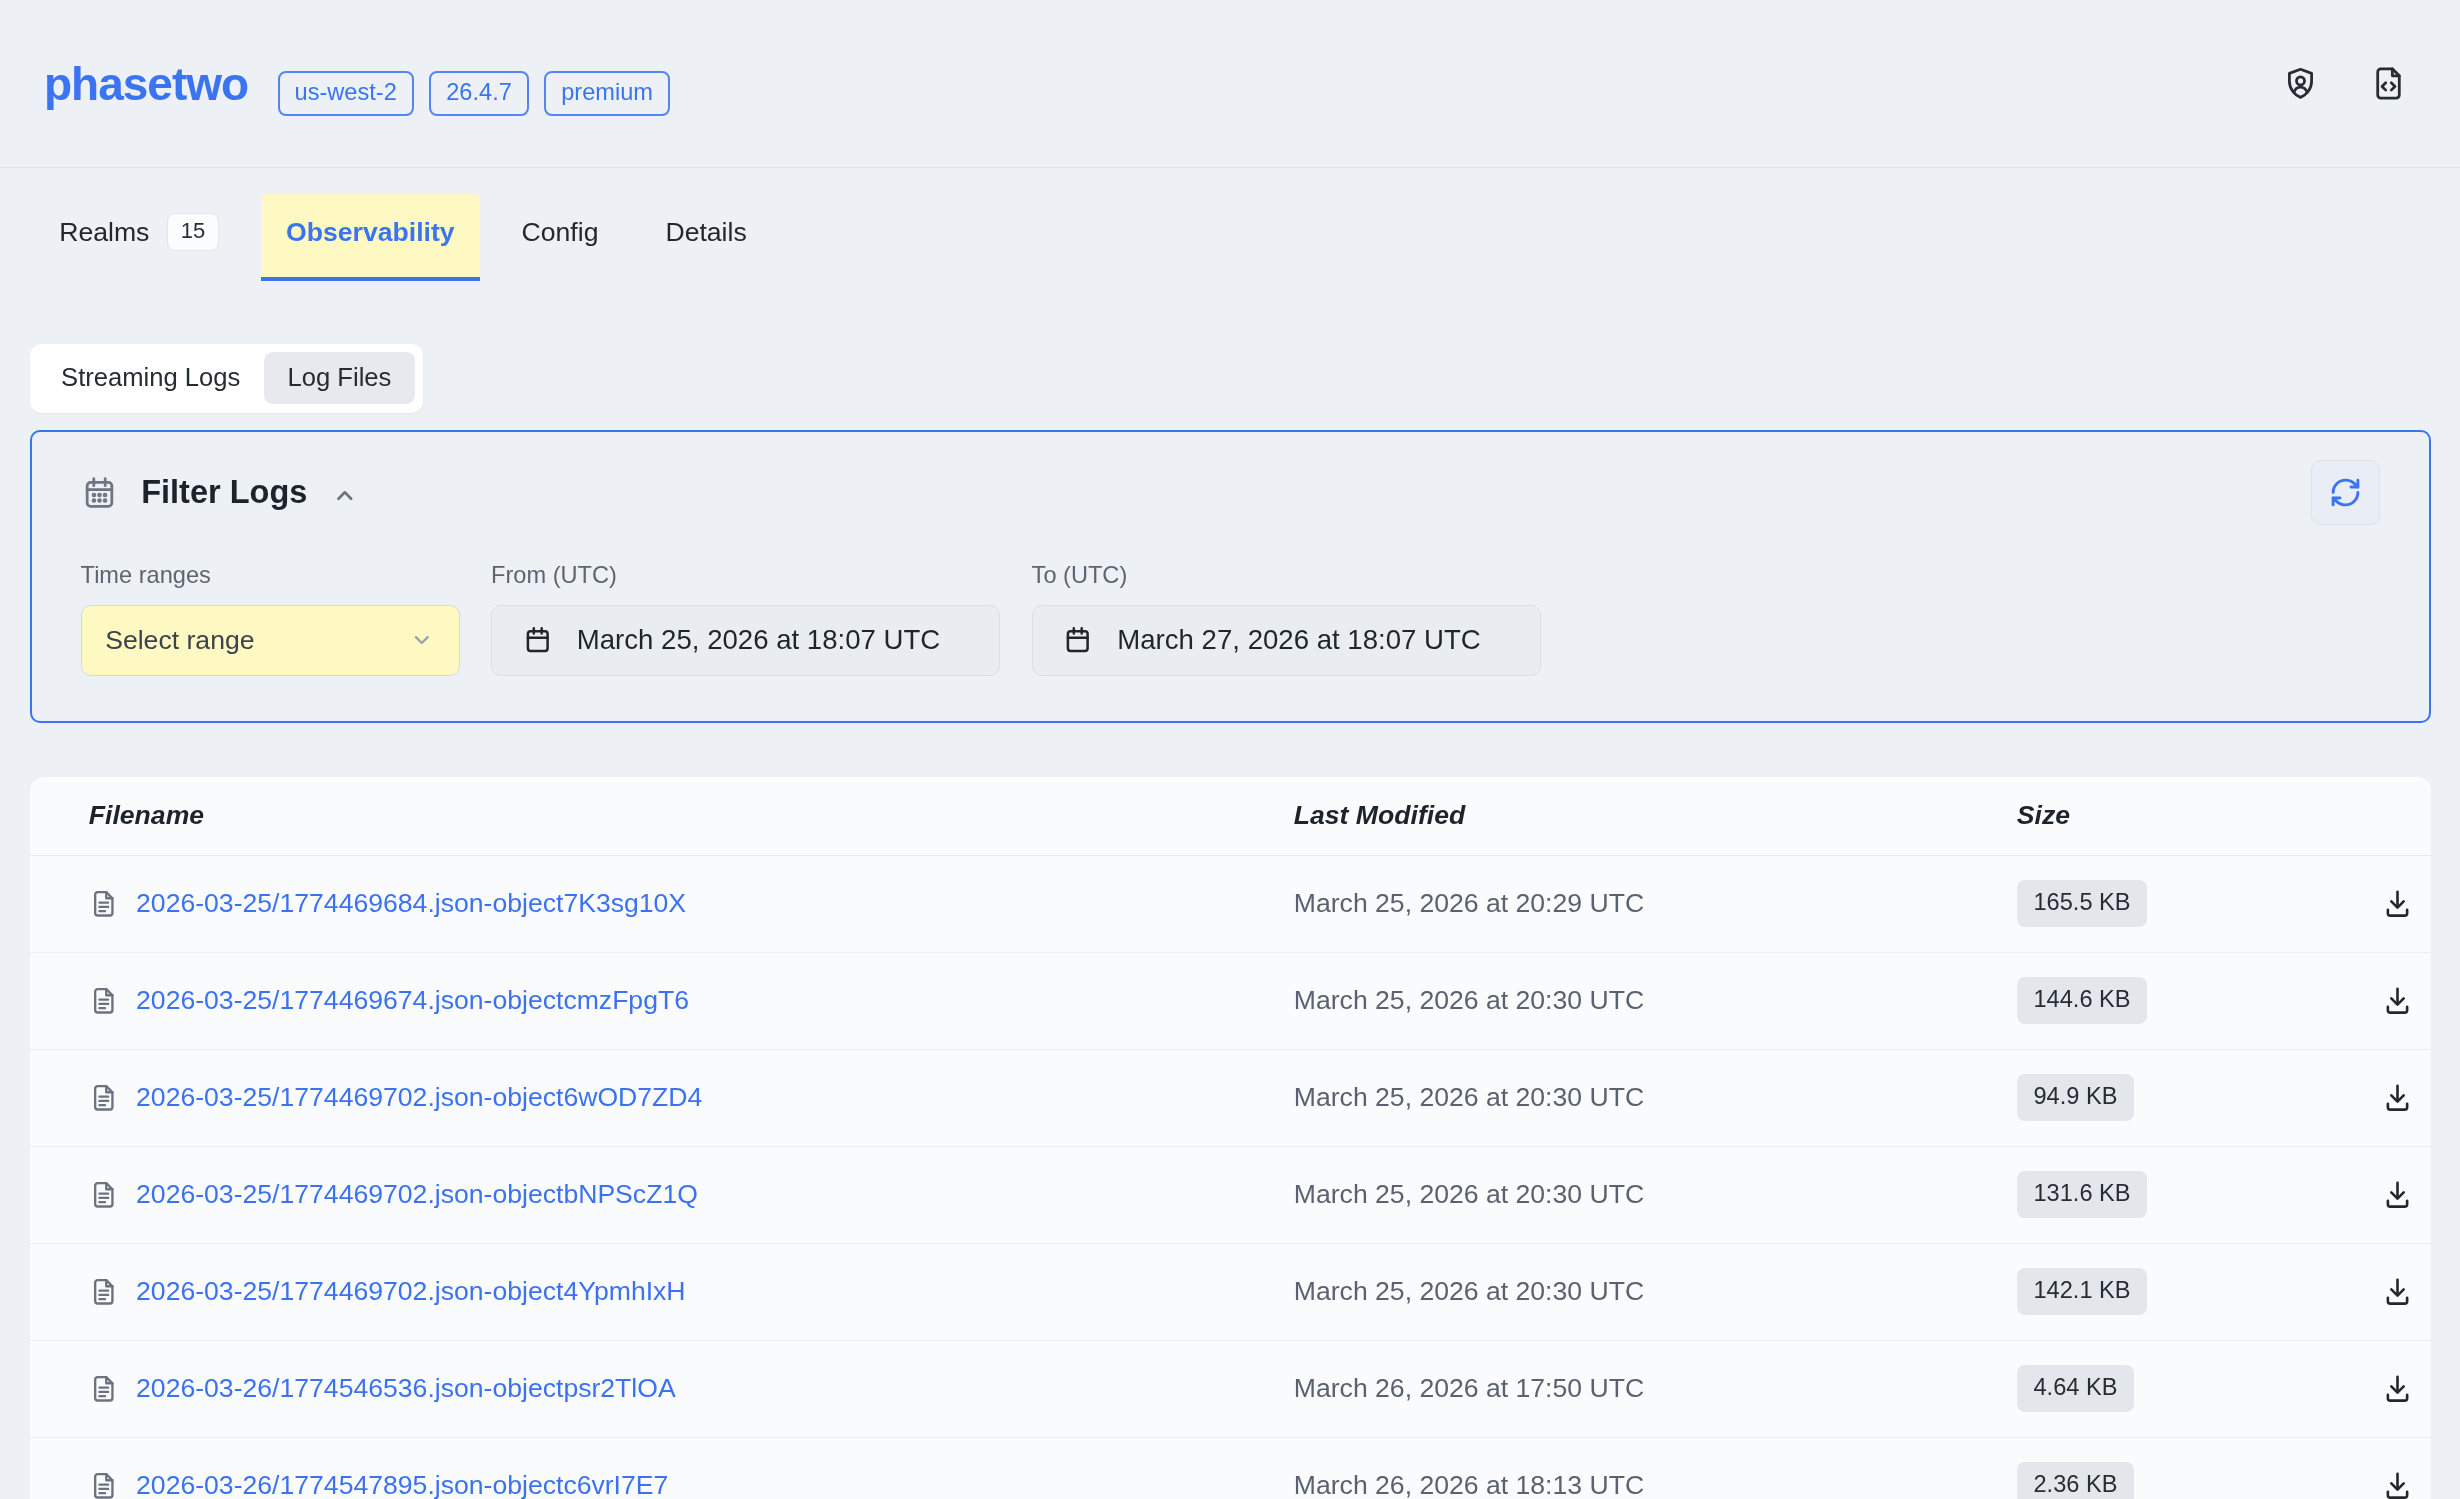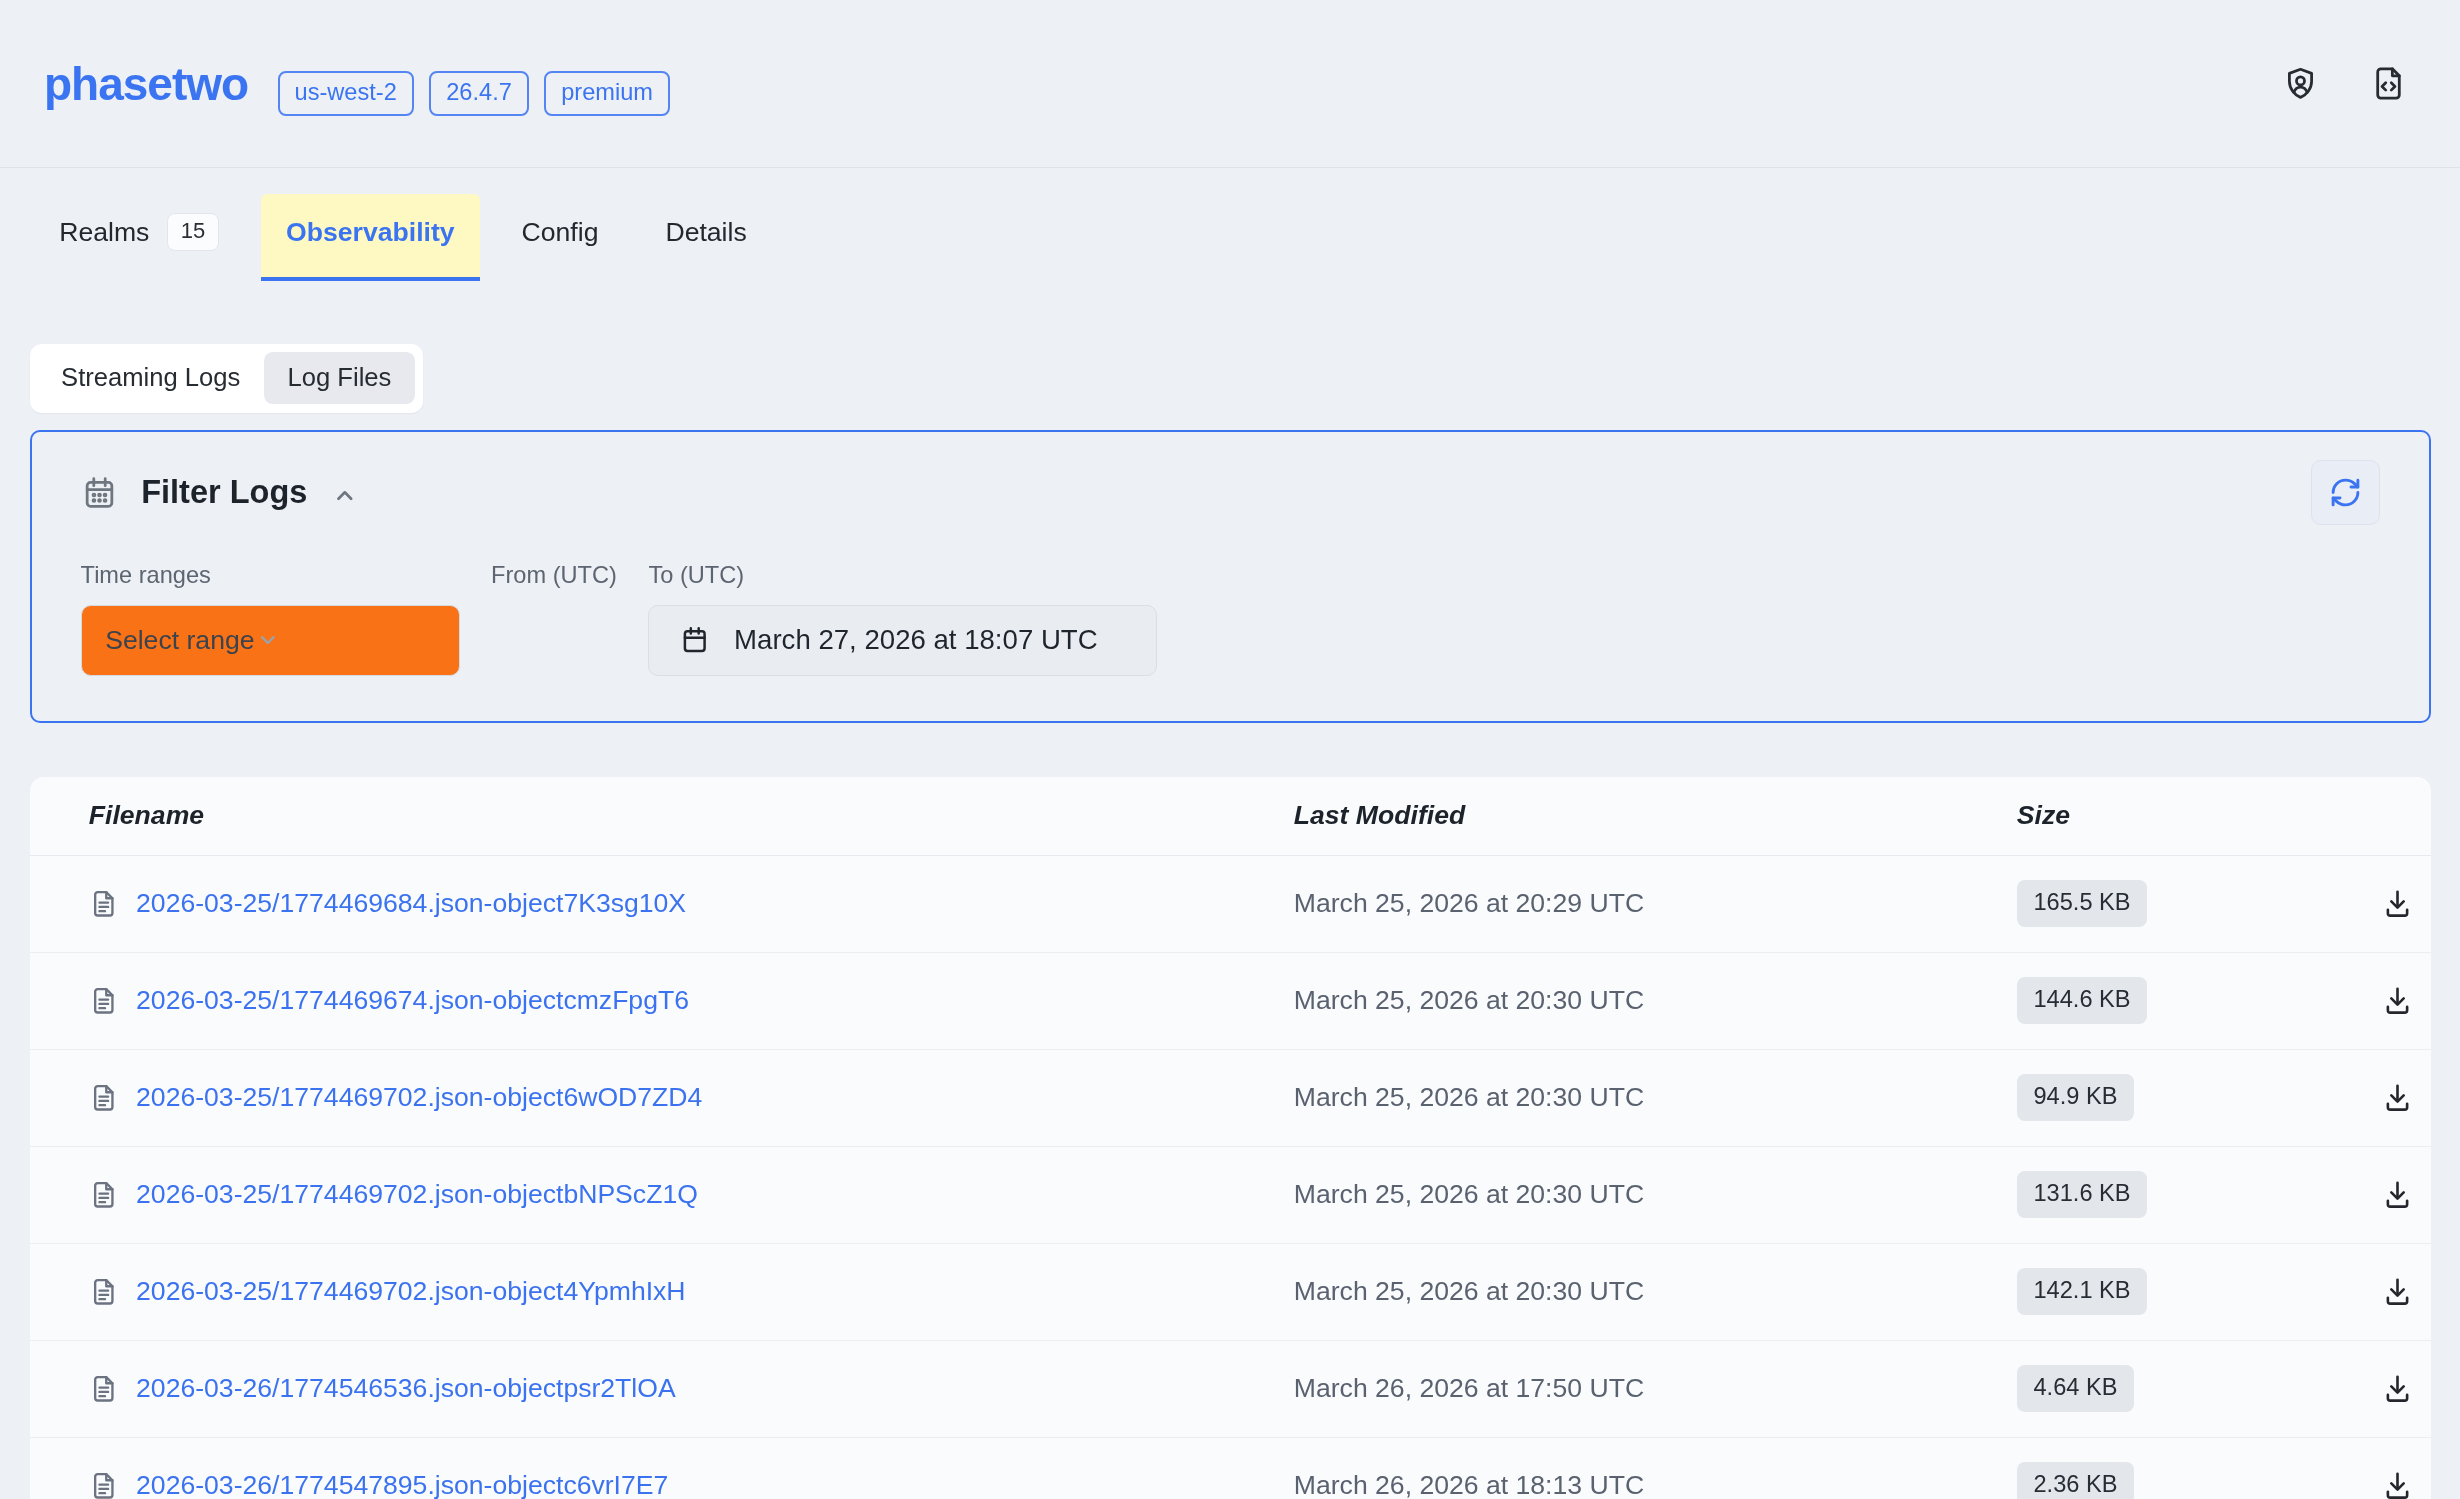--- a/index.html
+++ b/index.html
@@ -66,22 +66,22 @@
   .chev-up svg { width:27.6px; height:27.6px; }
   .refresh-btn {
     margin-left:auto; width:69px; height:65px; background:#e9edf5;
     border:1px solid #dde3ec; border-radius:9.9px; color:#3b74f1;
     display:flex; align-items:center; justify-content:center; cursor:pointer;
   }
   .refresh-btn svg { width:33px; height:33px; }
   .filter-controls { display:flex; gap:31.5px; margin-top:37px; }
   .field-col label { display:block; font-size:23.6px; color:#5d6570; margin-bottom:15.8px; }
   .select-box {
-    width:379px; height:71px; background:#f97316; border:1px solid #d5dae1;
-    border-radius:9.9px; display:flex; align-items:center; justify-content:flex-start;
+    width:379px; height:71px; background:#fef9c3; border:1px solid #d5dae1;
+    border-radius:9.9px; display:flex; align-items:center; justify-content:space-between;
     padding:0 23.6px; font-size:26.6px; color:#3c434d; cursor:pointer;
   }
   .select-box .chev-dn { width:25.6px; height:25.6px; color:#9aa2ad; display:inline-flex; }
   .select-box .chev-dn svg { width:25.6px; height:25.6px; }
   .date-btn {
     width:509px; height:71px; background:#e9edf2; border:1px solid #dadfe6;
     border-radius:9.9px; display:flex; align-items:center; gap:23.6px;
     padding:0 29.6px; font-size:27.6px; color:#1f252d; cursor:pointer;
     font-family:"Liberation Sans", sans-serif;
   }
@@ -204,20 +204,30 @@
           <span class="chev-dn">
             <svg viewBox="0 0 24 24" fill="none" stroke="currentColor" stroke-width="2.2" stroke-linecap="round" stroke-linejoin="round">
               <path d="M6.5 9.5L12 15l5.5-5.5"></path>
             </svg>
           </span>
         </div>
       </div>
 
       <div class="field-col">
         <label>From (UTC)</label>
+        <button class="date-btn">
+          <span class="cal-icon-sm">
+            <svg viewBox="0 0 24 24" fill="none" stroke="currentColor" stroke-width="1.9" stroke-linecap="round" stroke-linejoin="round">
+              <rect x="4.5" y="5.5" width="15" height="15" rx="2"></rect>
+              <path d="M4.5 10.5h15"></path>
+              <path d="M9 3.2v4M15 3.2v4"></path>
+            </svg>
+          </span>
+          <span>March 25, 2026 at 18:07 UTC</span>
+        </button>
       </div>
 
       <div class="field-col">
         <label>To (UTC)</label>
         <button class="date-btn">
           <span class="cal-icon-sm">
             <svg viewBox="0 0 24 24" fill="none" stroke="currentColor" stroke-width="1.9" stroke-linecap="round" stroke-linejoin="round">
               <rect x="4.5" y="5.5" width="15" height="15" rx="2"></rect>
               <path d="M4.5 10.5h15"></path>
               <path d="M9 3.2v4M15 3.2v4"></path>

